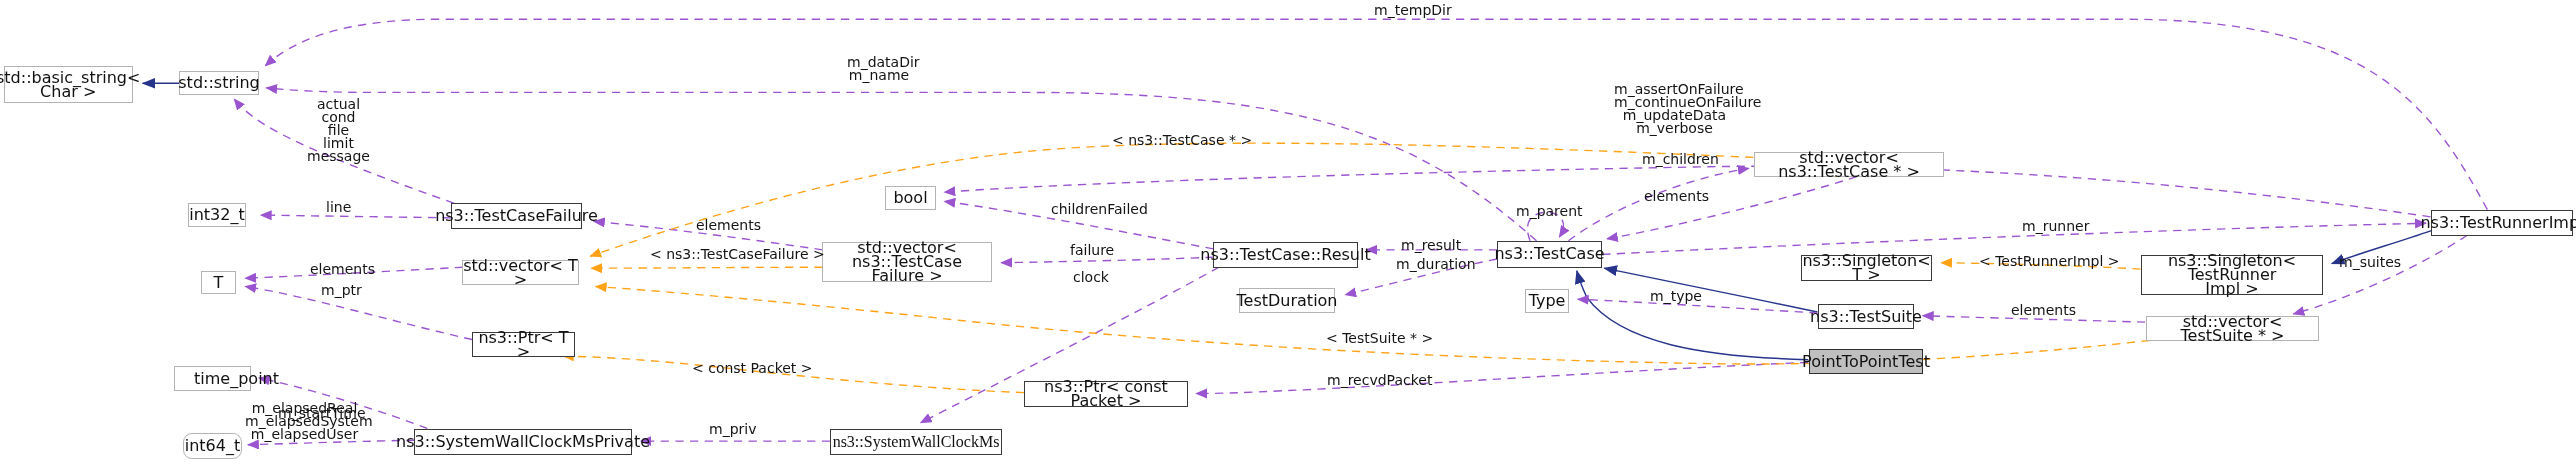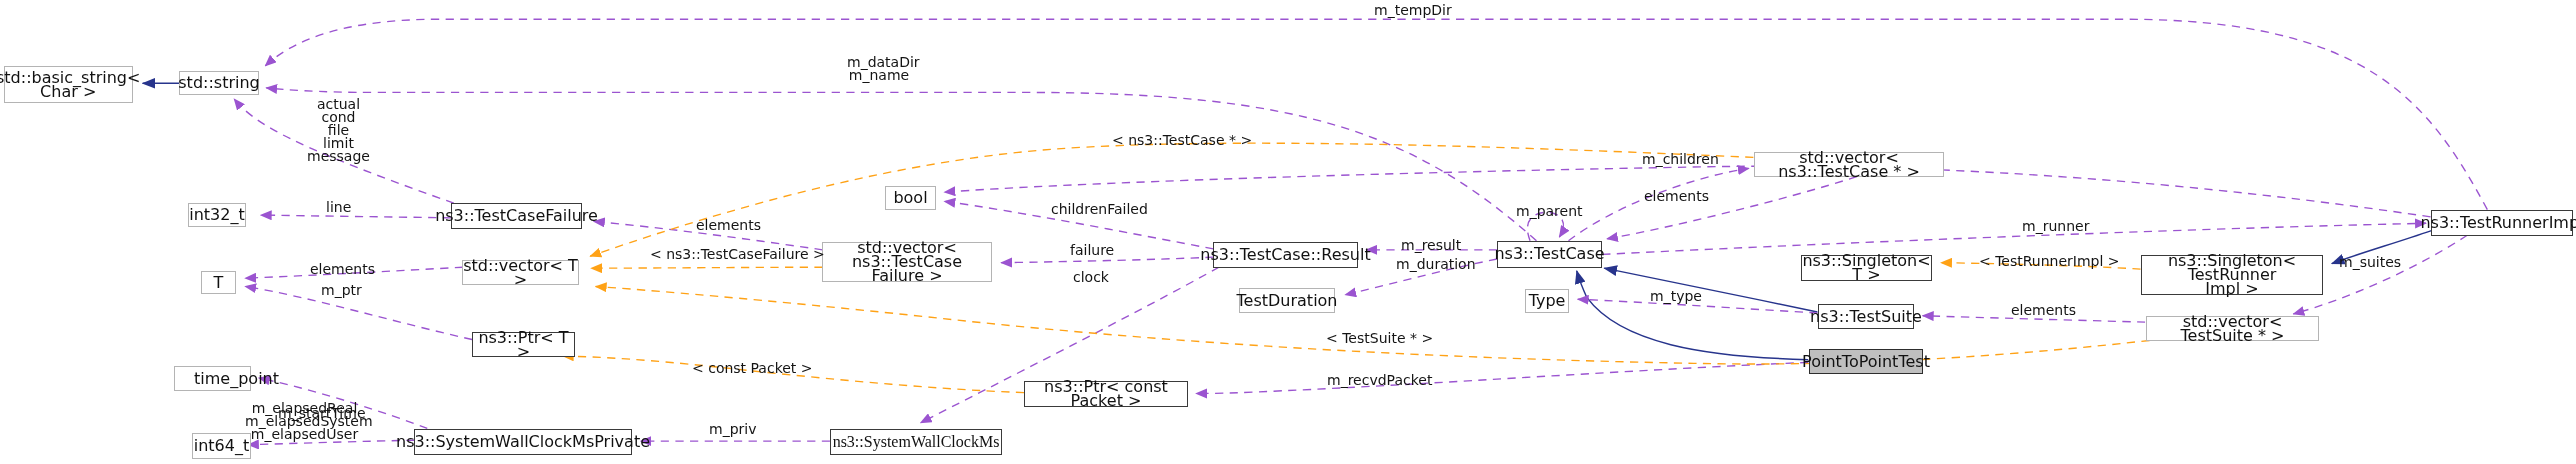--- a/index.html
+++ b/index.html
@@ -85,21 +85,21 @@
 
   <div class="node" style="left:3.7px;top:66px;width:129px;height:37px;">std::basic_string&lt;
 Char &gt;</div>
   <div class="node" style="left:179px;top:71px;width:80px;height:24px;">std::string</div>
   <div class="node" style="left:188px;top:203px;width:58px;height:24px;">int32_t</div>
   <div class="node dark" style="left:451px;top:203px;width:131px;height:26px;">ns3::TestCaseFailure</div>
   <div class="node" style="left:201px;top:271px;width:35px;height:23px;">T</div>
   <div class="node" style="left:462px;top:260px;width:117px;height:25px;">std::vector&lt; T &gt;</div>
   <div class="node dark" style="left:472px;top:332px;width:103px;height:25px;">ns3::Ptr&lt; T &gt;</div>
   <div class="node" style="left:174px;top:366px;width:77px;height:25px;padding-left:48px;">time_point</div>
-  <div class="node" style="left:192px;top:433px;width:59px;height:26px;">int64_t</div>
+  <div class="node" style="left:183px;top:433px;width:59px;height:26px;border-radius:9px;">int64_t</div>
   <div class="node dark" style="left:414px;top:429px;width:218px;height:26px;">ns3::SystemWallClockMsPrivate</div>
   <div class="node dark" style="left:830px;top:429px;width:172px;height:26px;font-family:Liberation Serif, serif;">ns3::SystemWallClockMs</div>
   <div class="node" style="left:885px;top:186px;width:51px;height:24px;">bool</div>
   <div class="node" style="left:822px;top:242px;width:170px;height:40px;">std::vector&lt; ns3::TestCase
 Failure &gt;</div>
   <div class="node dark" style="left:1213px;top:242px;width:145px;height:26px;">ns3::TestCase::Result</div>
   <div class="node" style="left:1239px;top:288px;width:96px;height:25px;">TestDuration</div>
   <div class="node dark" style="left:1497px;top:241px;width:105px;height:26.6px;">ns3::TestCase</div>
   <div class="node" style="left:1525px;top:289px;width:44px;height:24px;">Type</div>
   <div class="node" style="left:1754px;top:152px;width:190px;height:25px;">std::vector&lt; ns3::TestCase * &gt;</div>
@@ -124,20 +124,24 @@
   <div class="elabel" style="left:310px;top:263px;">elements</div>
   <div class="elabel" style="left:321px;top:284px;">m_ptr</div>
   <div class="elabel" style="left:696px;top:219px;">elements</div>
   <div class="elabel" style="left:650px;top:248px;">&lt; ns3::TestCaseFailure &gt;</div>
   <div class="elabel" style="left:1051px;top:203px;">childrenFailed</div>
   <div class="elabel" style="left:1070px;top:244px;">failure</div>
   <div class="elabel" style="left:1073px;top:271px;">clock</div>
   <div class="elabel" style="left:1401px;top:239px;">m_result</div>
   <div class="elabel" style="left:1396px;top:258px;">m_duration</div>
   <div class="elabel" style="left:1112px;top:134px;">&lt; ns3::TestCase * &gt;</div>
+  <div class="elabel" style="left:1614px;top:83px;width:121px;">m_assertOnFailure
+m_continueOnFailure
+m_updateData
+m_verbose</div>
   <div class="elabel" style="left:1642px;top:153px;">m_children</div>
   <div class="elabel" style="left:1644px;top:190px;">elements</div>
   <div class="elabel" style="left:1516px;top:205px;">m_parent</div>
   <div class="elabel" style="left:2022px;top:220px;">m_runner</div>
   <div class="elabel" style="left:1979px;top:255px;">&lt; TestRunnerImpl &gt;</div>
   <div class="elabel" style="left:2339px;top:256px;">m_suites</div>
   <div class="elabel" style="left:2011px;top:304px;">elements</div>
   <div class="elabel" style="left:1650px;top:290px;">m_type</div>
   <div class="elabel" style="left:1326px;top:332px;">&lt; TestSuite * &gt;</div>
   <div class="elabel" style="left:1327px;top:374px;">m_recvdPacket</div>

